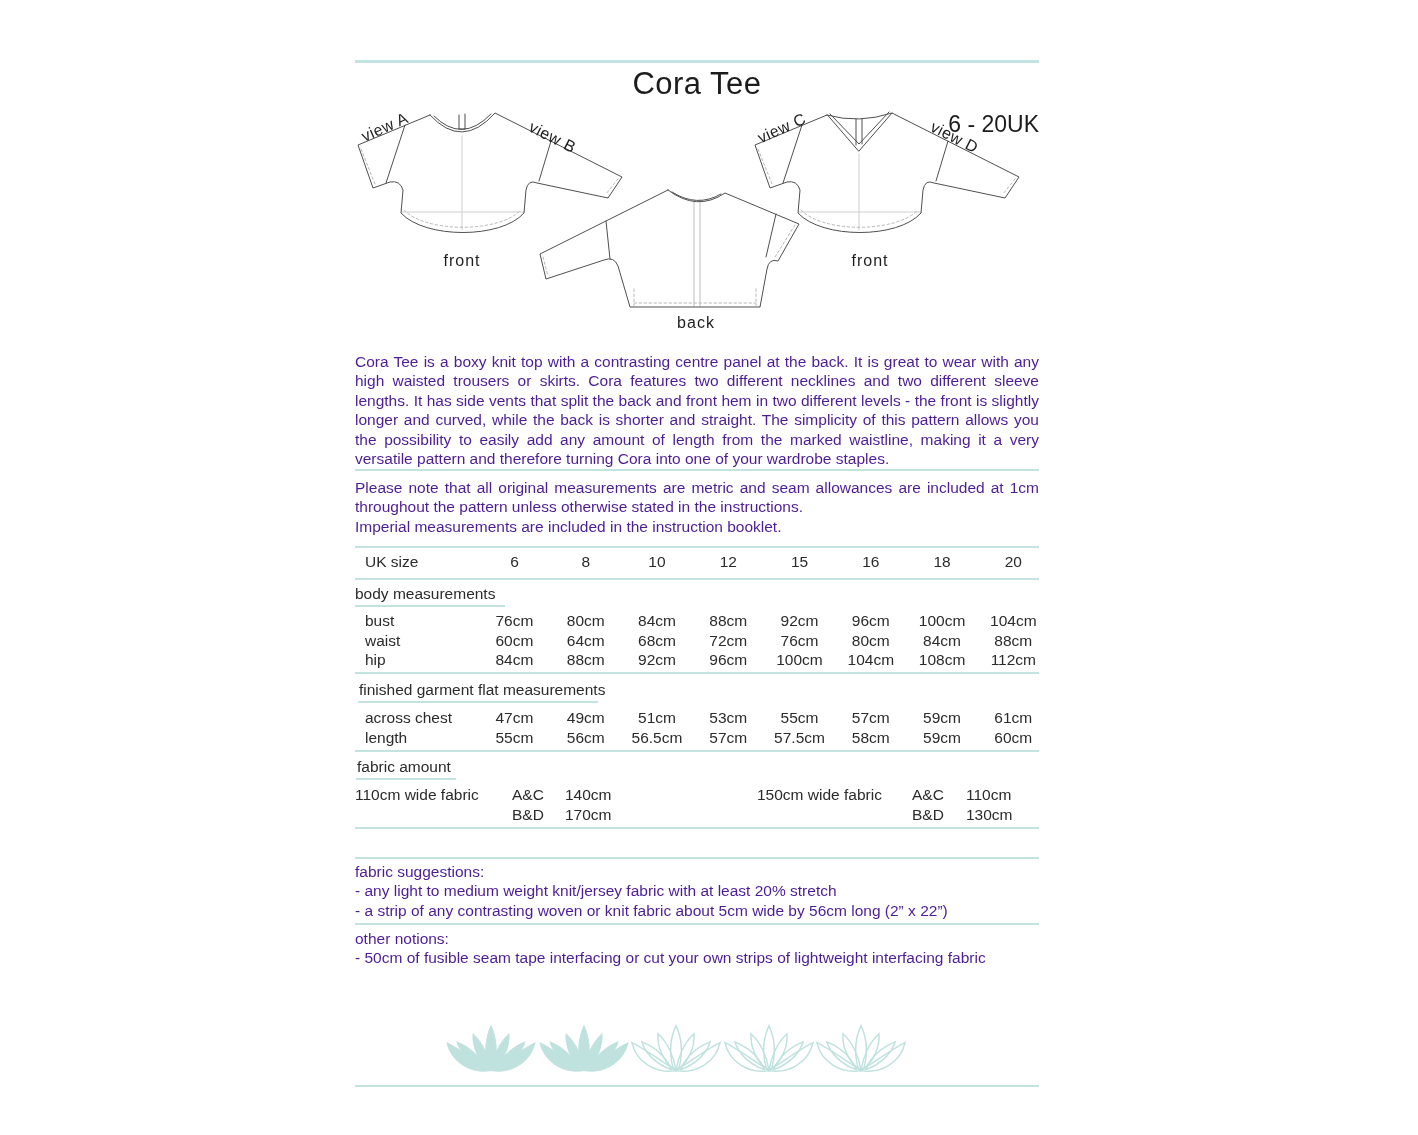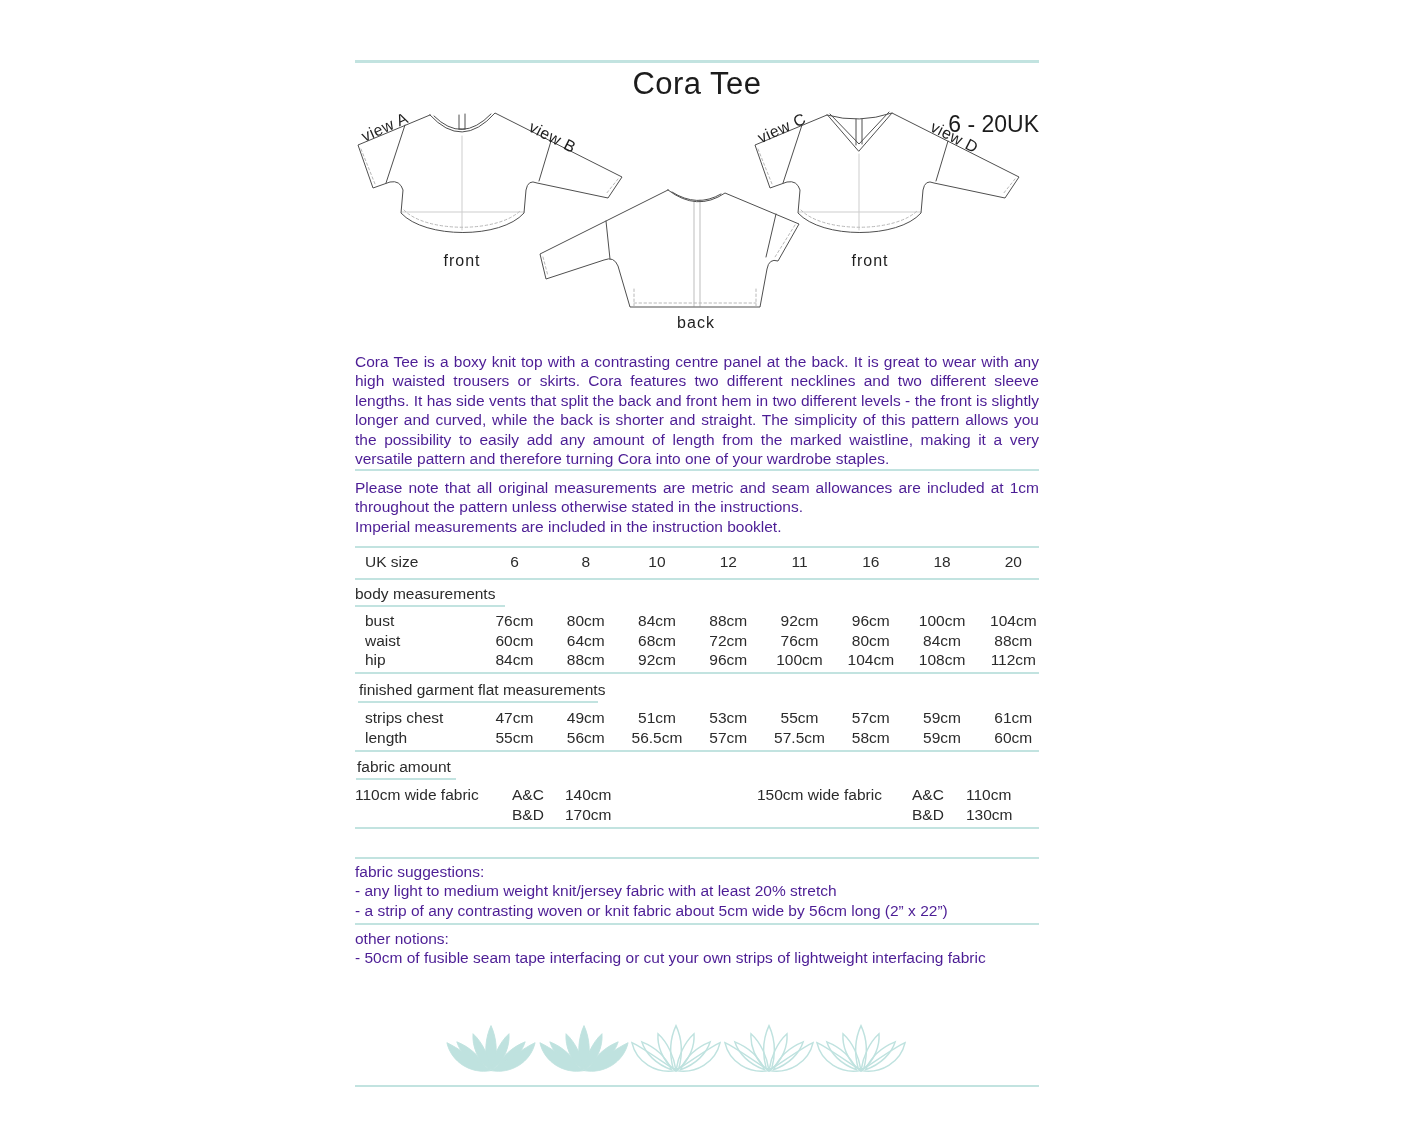--- a/index.html
+++ b/index.html
@@ -104,21 +104,21 @@
   </p>
 
   <div class="rule" style="top:546px"></div>
 
   <div class="trow" style="top:553px">
     <span class="tlabel">UK size</span>
     <span class="tcell">6</span>
     <span class="tcell">8</span>
     <span class="tcell">10</span>
     <span class="tcell">12</span>
-    <span class="tcell">11</span>
+    <span class="tcell">15</span>
     <span class="tcell">16</span>
     <span class="tcell">18</span>
     <span class="tcell">20</span>
   </div>
 
   <div class="rule" style="top:578px"></div>
 
   <span class="sec-label" style="left:355px;top:585px">body measurements</span>
   <div class="mini-rule" style="left:355px;top:605px;width:150px"></div>
 
@@ -155,21 +155,21 @@
     <span class="tcell">108cm</span>
     <span class="tcell">112cm</span>
   </div>
 
   <div class="rule" style="top:672px"></div>
 
   <span class="sec-label" style="left:359px;top:681px">finished garment flat  measurements</span>
   <div class="mini-rule" style="left:358px;top:701px;width:240px"></div>
 
   <div class="trow" style="top:709px">
-    <span class="tlabel">strips chest</span>
+    <span class="tlabel">across chest</span>
     <span class="tcell">47cm</span>
     <span class="tcell">49cm</span>
     <span class="tcell">51cm</span>
     <span class="tcell">53cm</span>
     <span class="tcell">55cm</span>
     <span class="tcell">57cm</span>
     <span class="tcell">59cm</span>
     <span class="tcell">61cm</span>
   </div>
   <div class="trow" style="top:729px">

